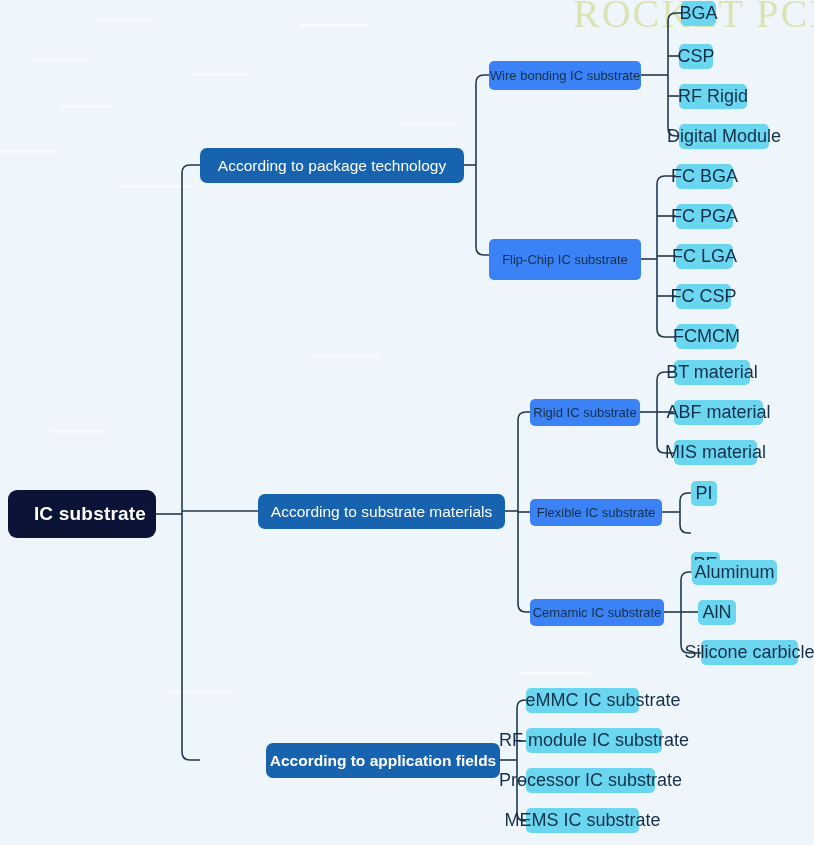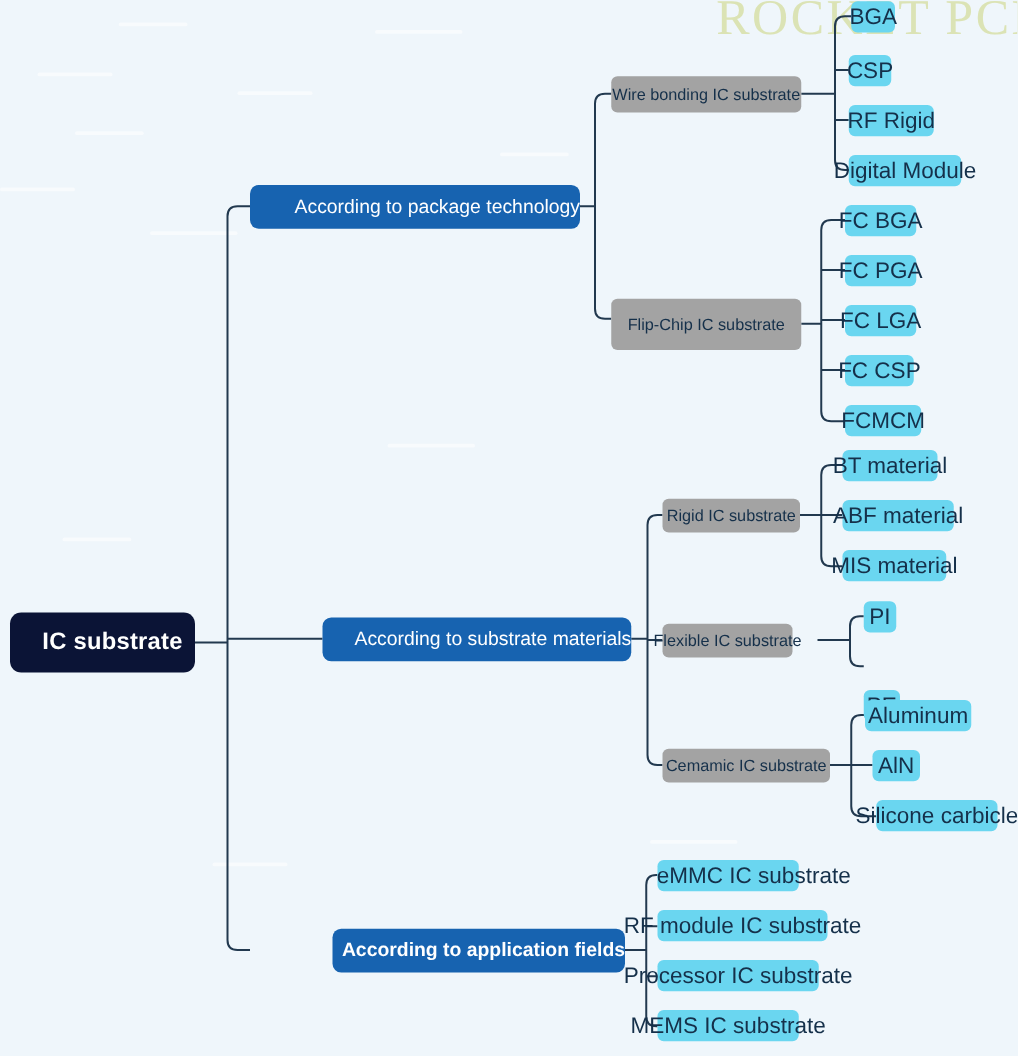--- a/index.html
+++ b/index.html
@@ -52,24 +52,23 @@
     font-weight:bold;
     font-size:19px;
     border-radius:9px;
     letter-spacing:.2px;
   }
   .node.l1{
     background:#1763b0;
     color:#ffffff;
     font-size:15.5px;
     border-radius:7px;
-    justify-content:flex-end;
   }
   .node.l2{
-    background:#a3a3a3;
+    background:#3b82f6;
     color:#15304a;
     font-size:13px;
     border-radius:5px;
   }
   .node.l3{
     background:#6ad6f0;
     color:#15304a;
     font-size:18px;
     border-radius:5px;
   }
@@ -161,21 +160,21 @@
     </div>
 
     <div class="node l2" style="left:489px;top:239px;width:152px;height:41px;">
       <span>Flip-Chip IC substrate</span>
     </div>
 
     <div class="node l2" style="left:530px;top:399px;width:110px;height:27px;">
       <span>Rigid IC substrate</span>
     </div>
 
-    <div class="node l2" style="left:530px;top:499px;width:104px;height:27px;">
+    <div class="node l2" style="left:530px;top:499px;width:132px;height:27px;">
       <span>Flexible IC substrate</span>
     </div>
 
     <div class="node l2" style="left:530px;top:599px;width:134px;height:27px;">
       <span>Cemamic IC substrate</span>
     </div>
 
     <div class="node l3" style="left:681px;top:1px;width:35px;height:25px;">
       <span>BGA</span>
       </div>

